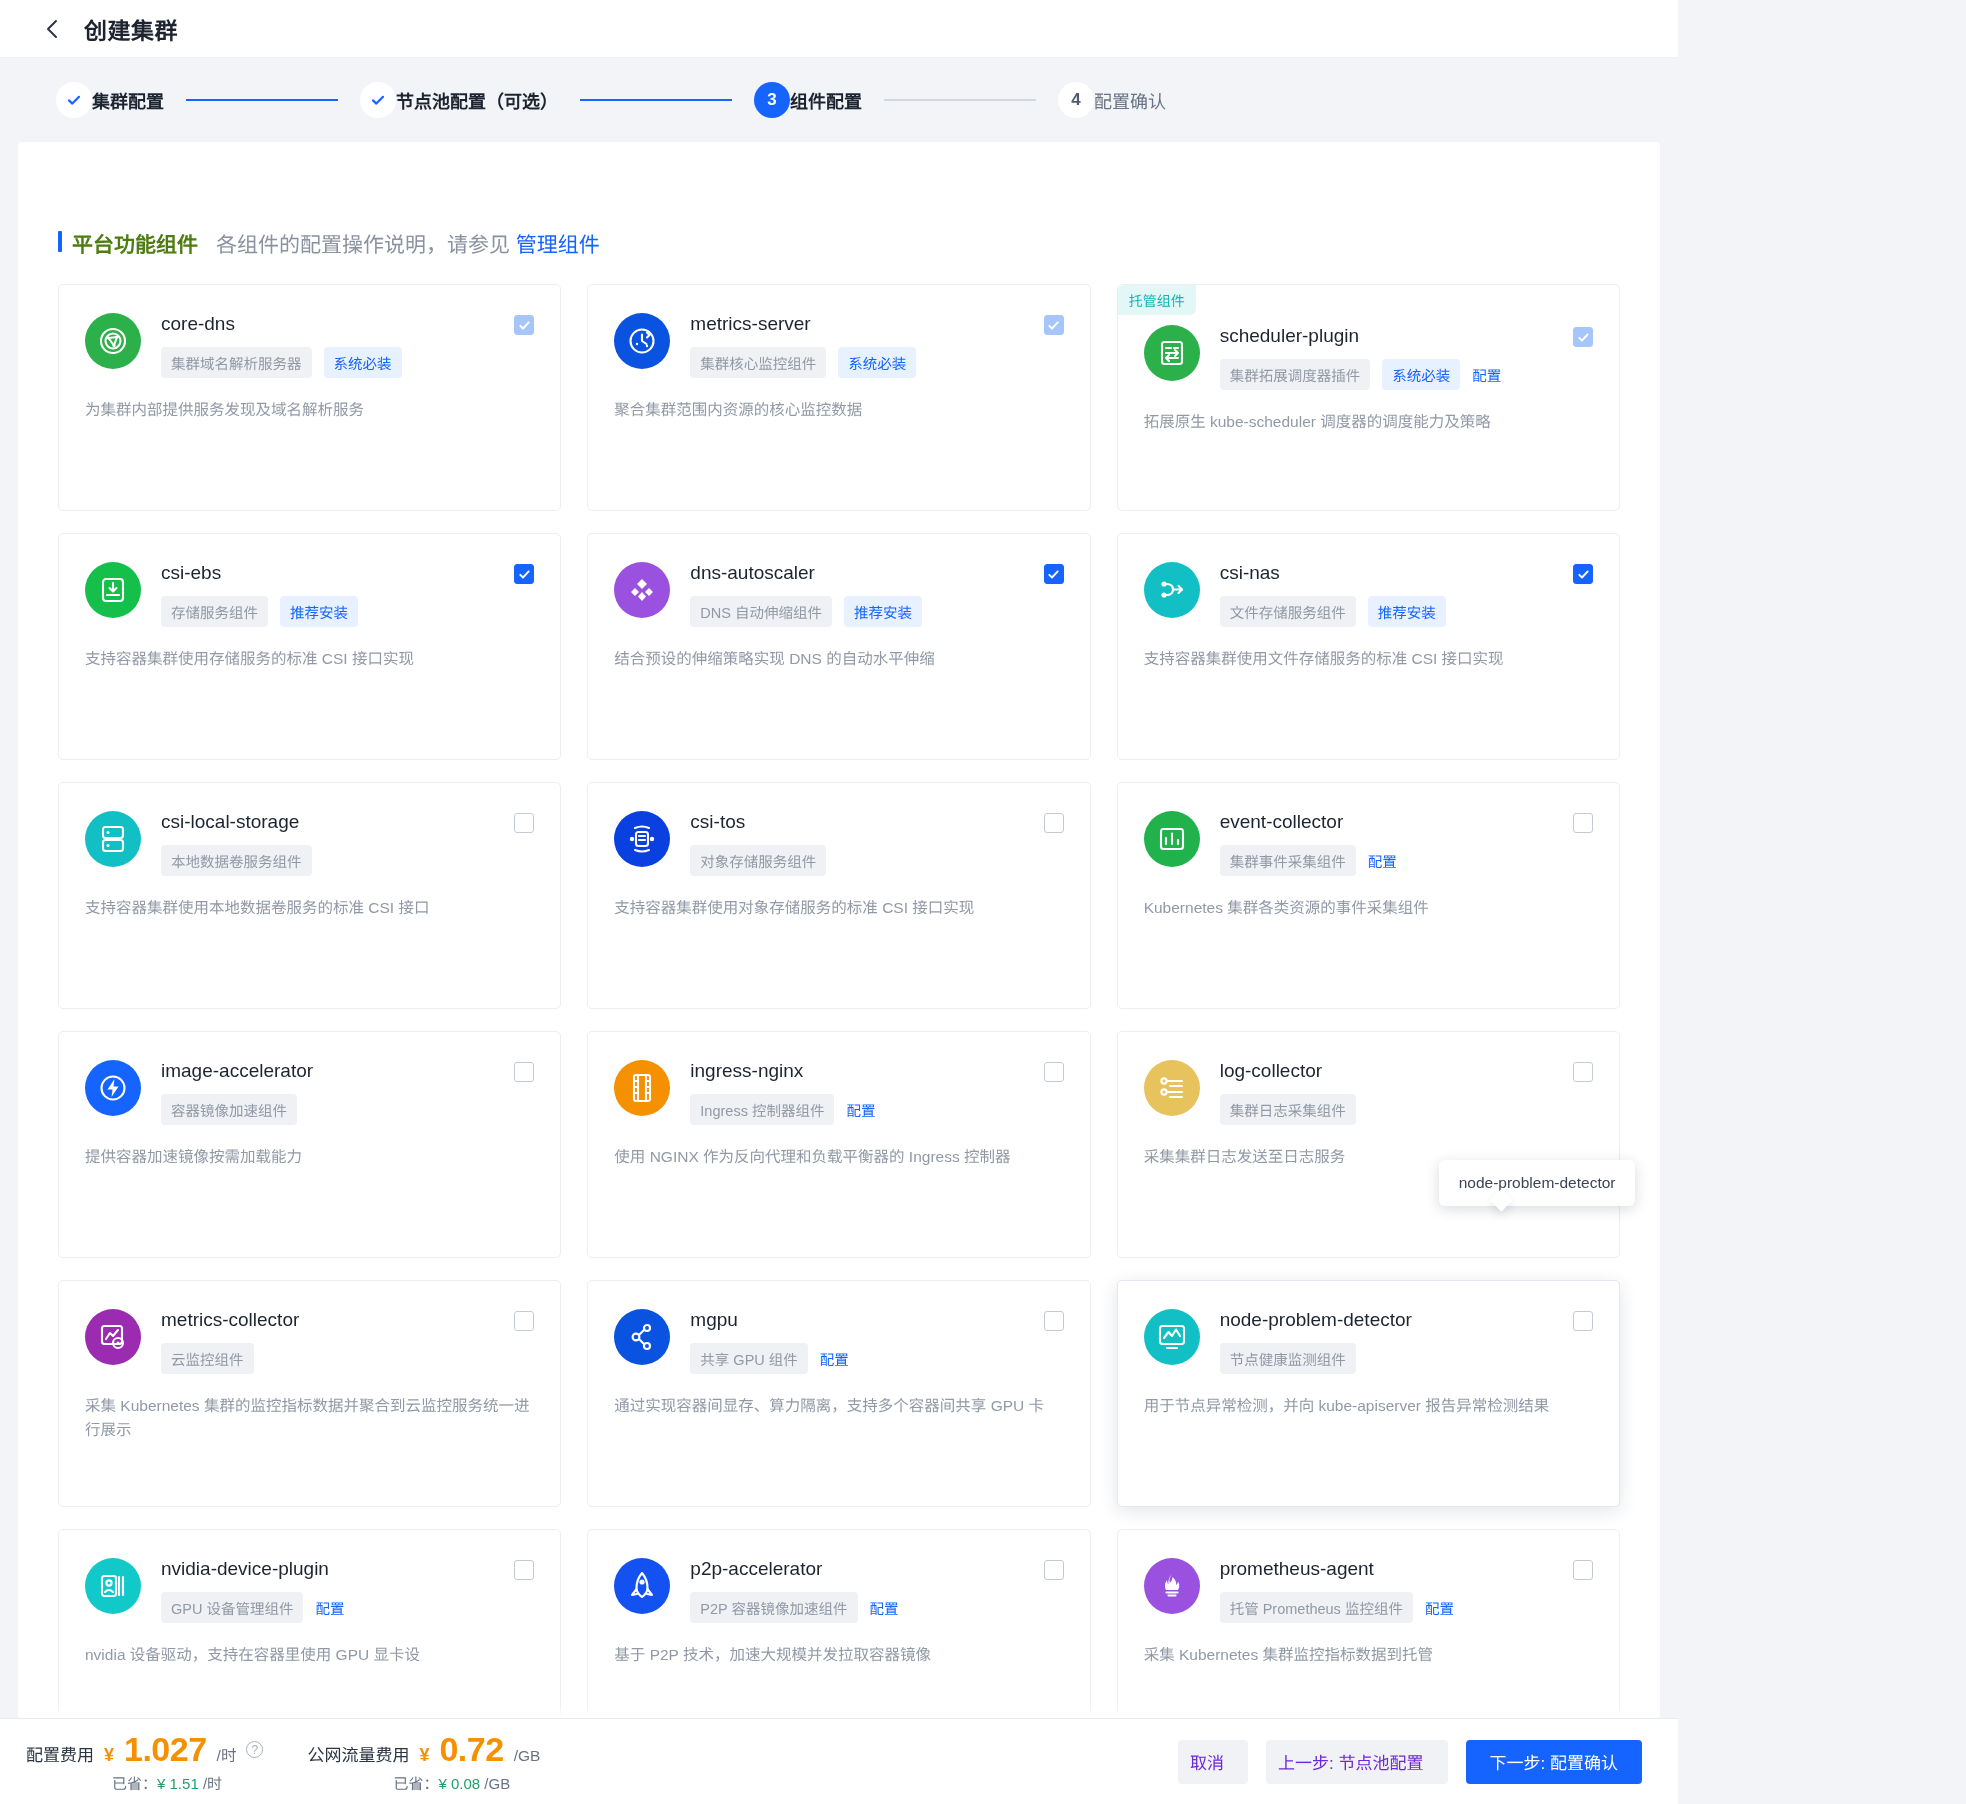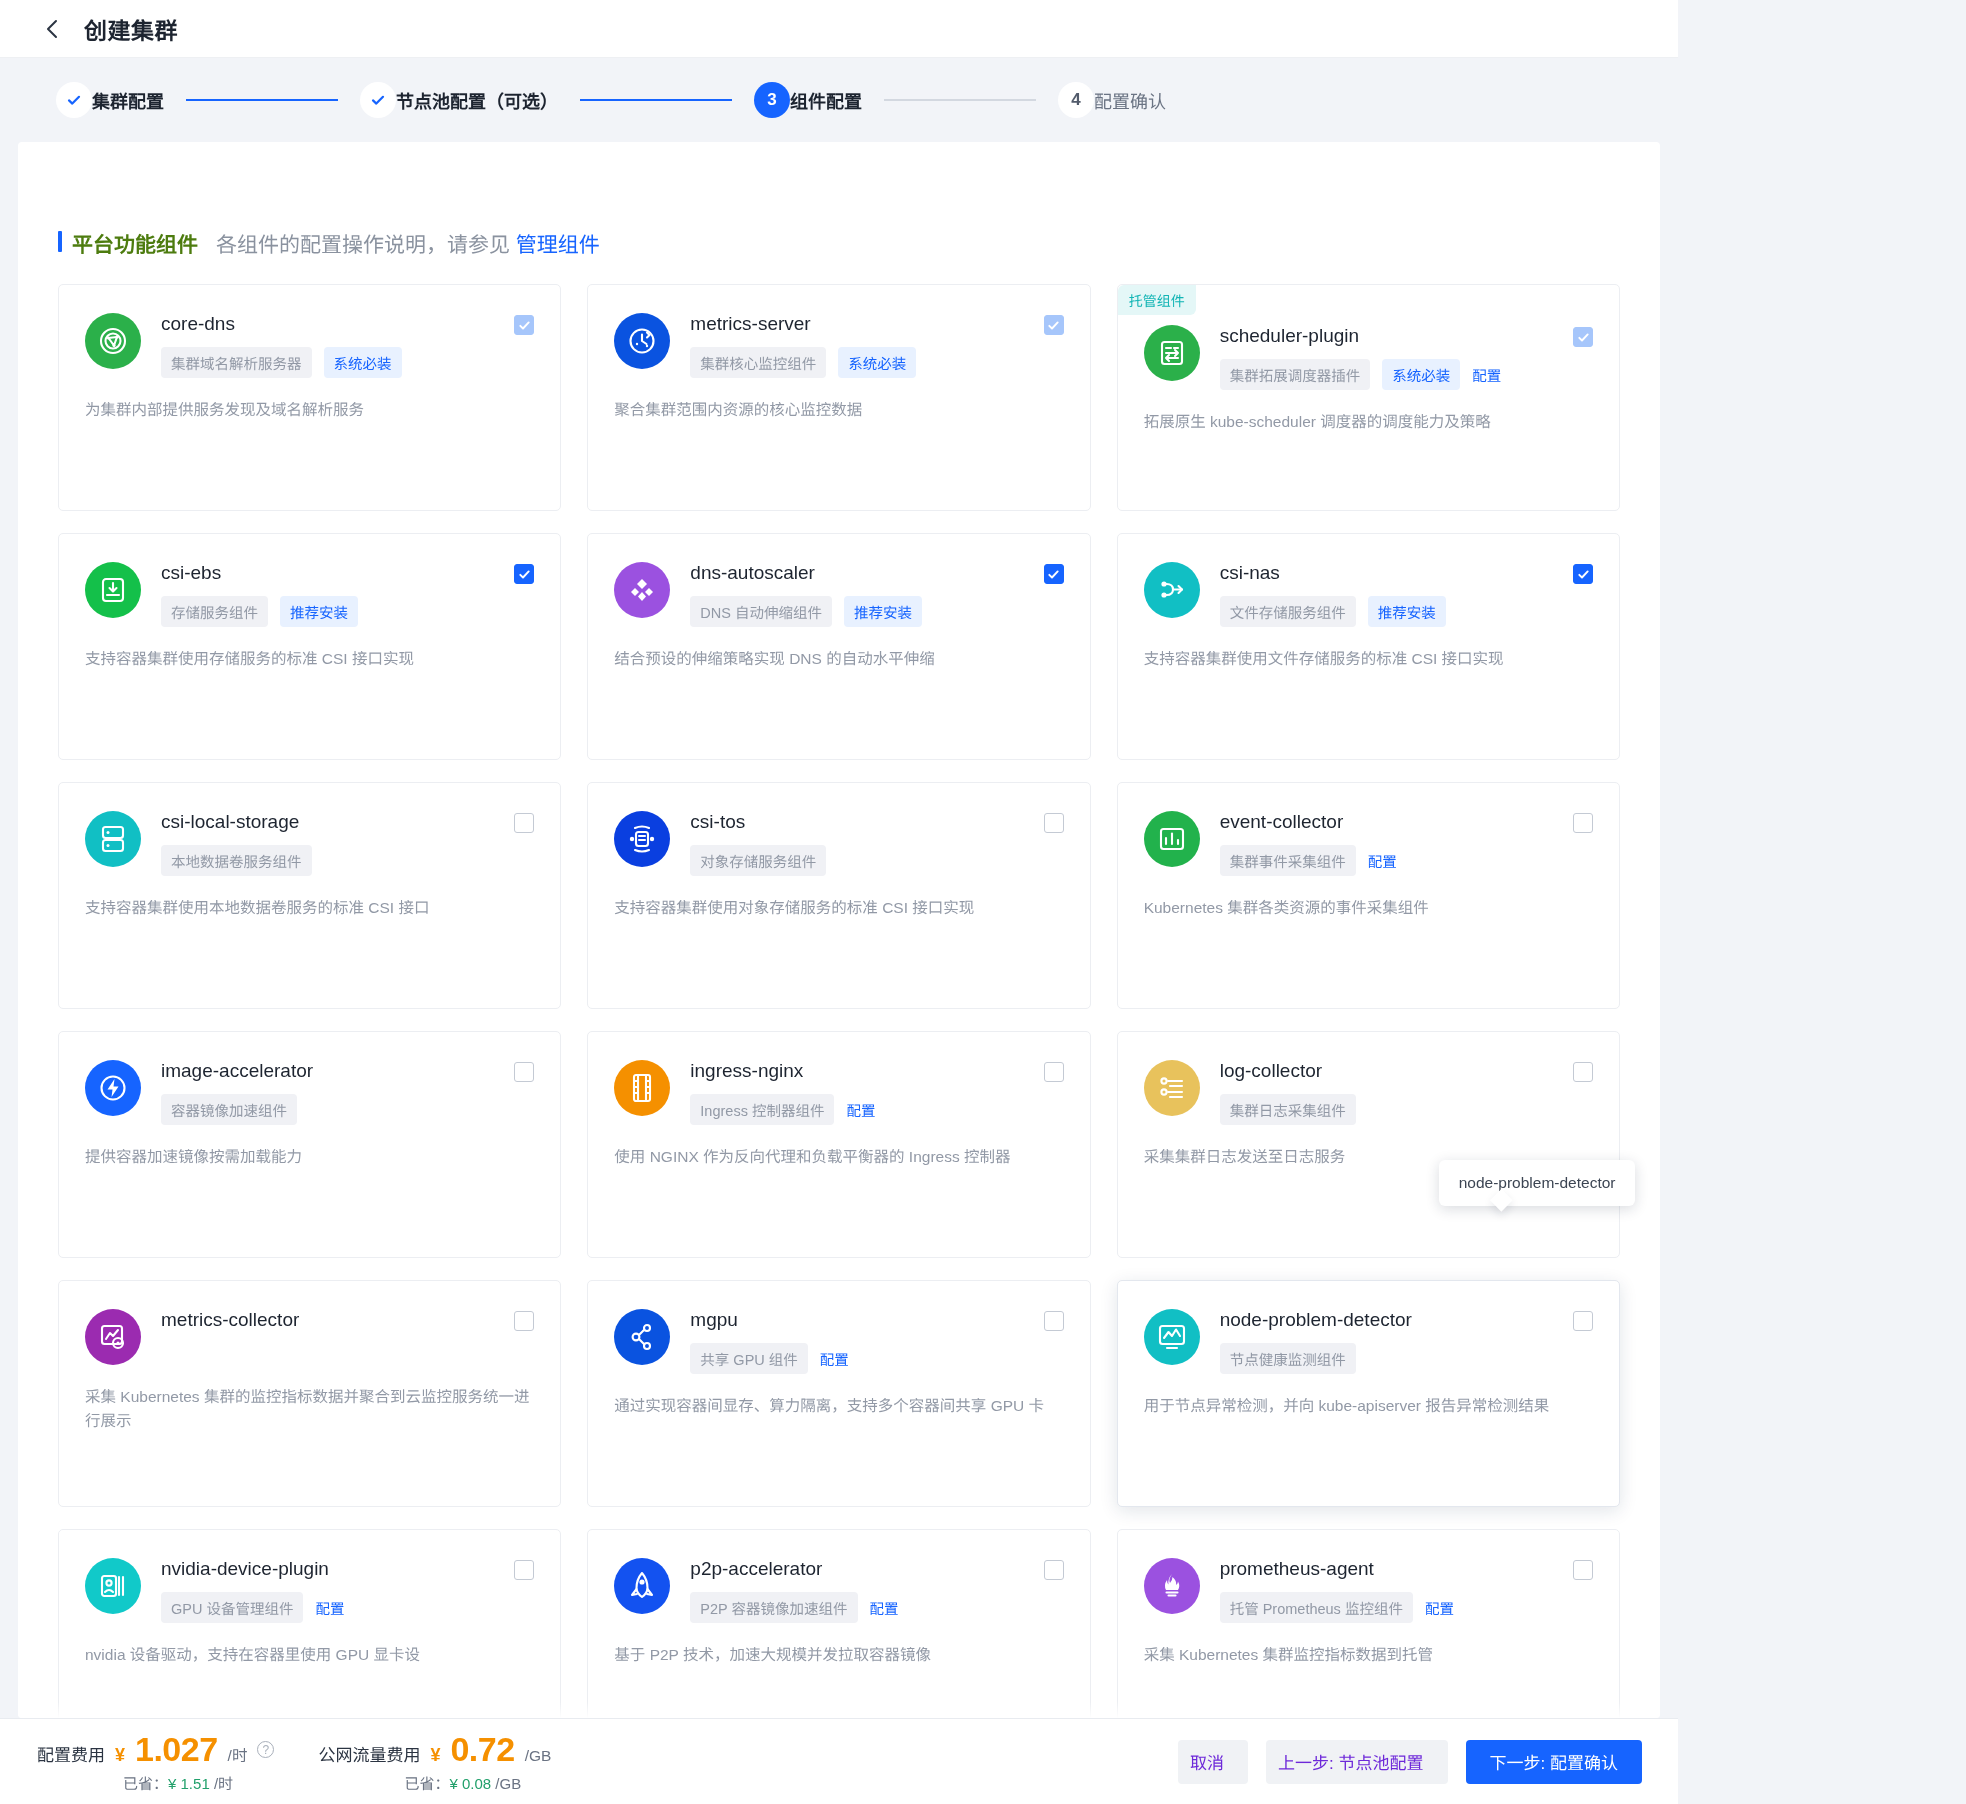--- a/index.html
+++ b/index.html
@@ -120,21 +120,21 @@
     width: 16px; height: 16px; background: #ffffff; transform: rotate(45deg) translateX(-50%);
     box-shadow: 3px 3px 8px rgba(18,32,58,.10);
   }
 
   
   .bottombar {
     flex: 0 0 86px; background: #ffffff; border-top: 1px solid #e8ebf0;
     display: flex; align-items: center; justify-content: space-between;
     padding: 0 36px 0 26px;
   }
-  .price-area { display: flex; align-items: flex-start; gap: 44px; margin-left: 11px; }
+  .price-area { display: flex; align-items: flex-start; gap: 44px; }
   .price-block { display: flex; flex-direction: column; }
   .price-line { display: flex; align-items: baseline; gap: 10px; }
   .price-label { font-size: 17px; color: #2b3442; }
   .price-yen { font-size: 18px; color: #f59000; font-weight: 600; }
   .price-num { font-size: 34px; color: #f59000; font-weight: 700; letter-spacing: -.5px; }
   .price-unit { font-size: 15.5px; color: #6a7383; }
   .info-icon {
     width: 17px; height: 17px; border-radius: 50%; border: 1.3px solid #a9b0bb;
     color: #a9b0bb; font-size: 12px; display: inline-flex; align-items: center;
     justify-content: center; cursor: pointer; align-self: center;
@@ -538,20 +538,23 @@
                   <path d="M9 18 L13 12 L16 15 L21 9" stroke="#fff" fill="none" stroke-width="2.1" stroke-linecap="round" stroke-linejoin="round"></path>
                   <circle cx="21" cy="22" r="5" stroke="#fff" fill="none" stroke-width="2.1" stroke-linecap="round" stroke-linejoin="round"></circle>
                   <circle cx="21" cy="22" r="1.6" fill="#fff"></circle>
                 </svg>
               </div>
       <div class="card-body">
         <div class="card-title-row">
           <span class="card-name">metrics-collector</span>
           <span class="checkbox"></span>
         </div>
+        <div class="tag-row">
+                  <span class="tag ">云监控组件</span>
+                </div>
       </div>
     </div>
     <div class="card-desc">采集 Kubernetes 集群的监控指标数据并聚合到云监控服务统一进行展示</div>
   </div>
           <div class="card">
 
     <div class="card-top">
       <div class="card-icon" style="background:#0a53e0">
                 <svg width="32" height="32" viewBox="0 0 32 32">
                   <circle cx="21" cy="7" r="3" stroke="#fff" fill="none" stroke-width="2.1" stroke-linecap="round" stroke-linejoin="round"></circle>

